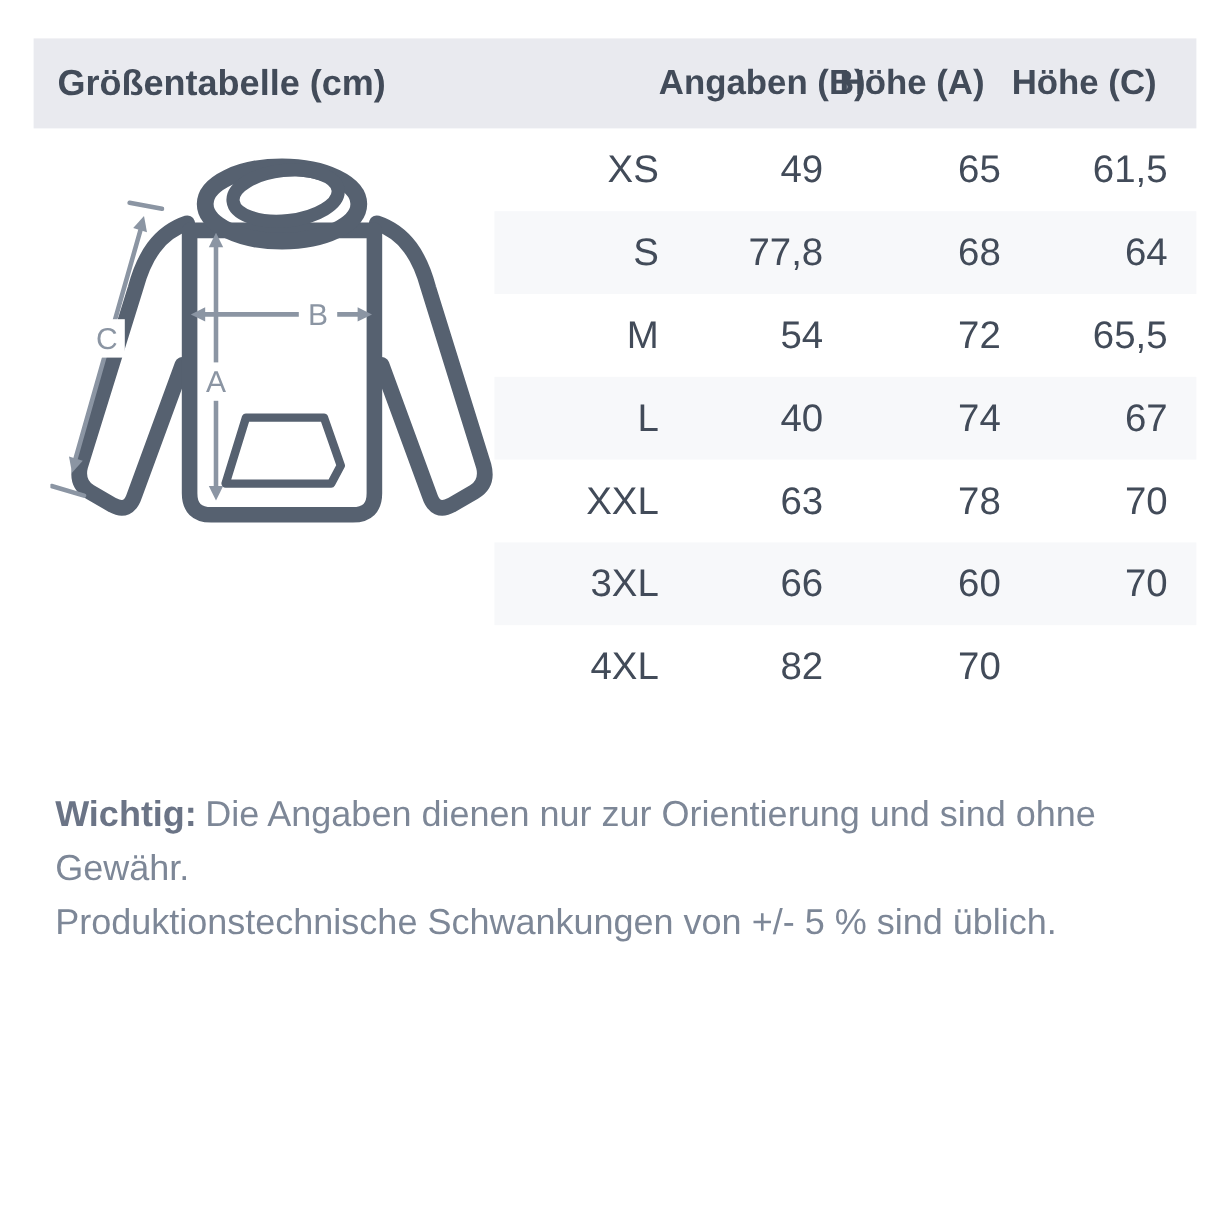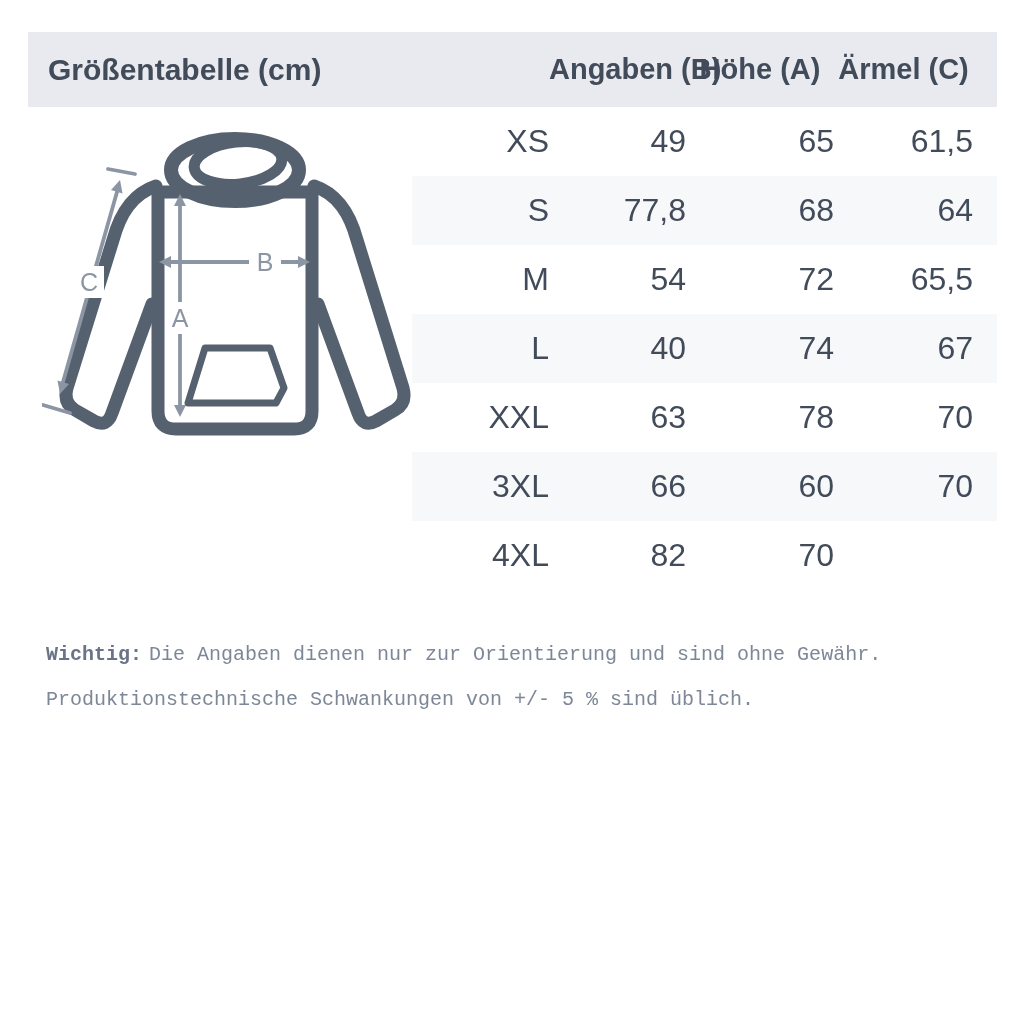--- a/index.html
+++ b/index.html
@@ -46,36 +46,36 @@
   .diagram{position:absolute;left:42px;top:122px;width:380px;height:340px;}
   .hl-fill{fill:#fff;stroke:var(--outline);stroke-width:13;stroke-linecap:round;stroke-linejoin:round;}
   .hood{fill:none;stroke:var(--outline);}
   .pocket{fill:#fff;stroke:var(--outline);stroke-width:7;stroke-linejoin:round;}
   .dim{stroke:var(--arrow);stroke-width:3.8;fill:none;stroke-linecap:round;}
   .dimhead{fill:var(--arrow);stroke:none;}
   .dimlabel{fill:var(--arrow);font-size:25px;font-family:"Liberation Sans",sans-serif;}
   .labelbg{fill:#fff;}
   
   .footer{
-    position:absolute;left:46px;top:632px;width:930px;
-    font-size:20px;line-height:45px;color:var(--footer_text);font-family:Liberation Mono, monospace;
+    position:absolute;left:46px;top:656px;width:930px;
+    font-size:30px;line-height:45px;color:var(--footer_text);
   }
   .footer p{margin:0;}
   .footer strong{color:var(--footer_strong);font-weight:bold;margin-right:7px;}
 </style>
 </head>
 <body>
 
 <div class="canvas">
 
   <div class="band">
     <div class="title">Größentabelle (cm)</div>
     <div class="hcell hc2">Angaben (B)</div>
     <div class="hcell hc3">Höhe (A)</div>
-    <div class="hcell hc4">Ärmel (C)</div>
+    <div class="hcell hc4">Höhe (C)</div>
   </div>
 
   <svg class="diagram" viewBox="0 0 380 340" xmlns="http://www.w3.org/2000/svg" aria-hidden="true">
 
     <path class="hl-fill" d="M114,64 C90,72 78,92 71,118 L25,266 Q21,281 33,288 L52,299 Q65,306 70,291 L110,182"></path>
     <path class="hl-fill" d="M272,64 C296,72 308,92 315,118 L361,266 Q365,281 353,288 L334,299 Q321,306 316,291 L276,182"></path>
 
     <path class="hl-fill" d="M116,70 L116,289 Q116,307 134,307 L252,307 Q270,307 270,289 L270,70 Z"></path>
 
     <path class="pocket" d="M163,226 L228,226 L242,266 L234,281 L146,281 Z"></path>

